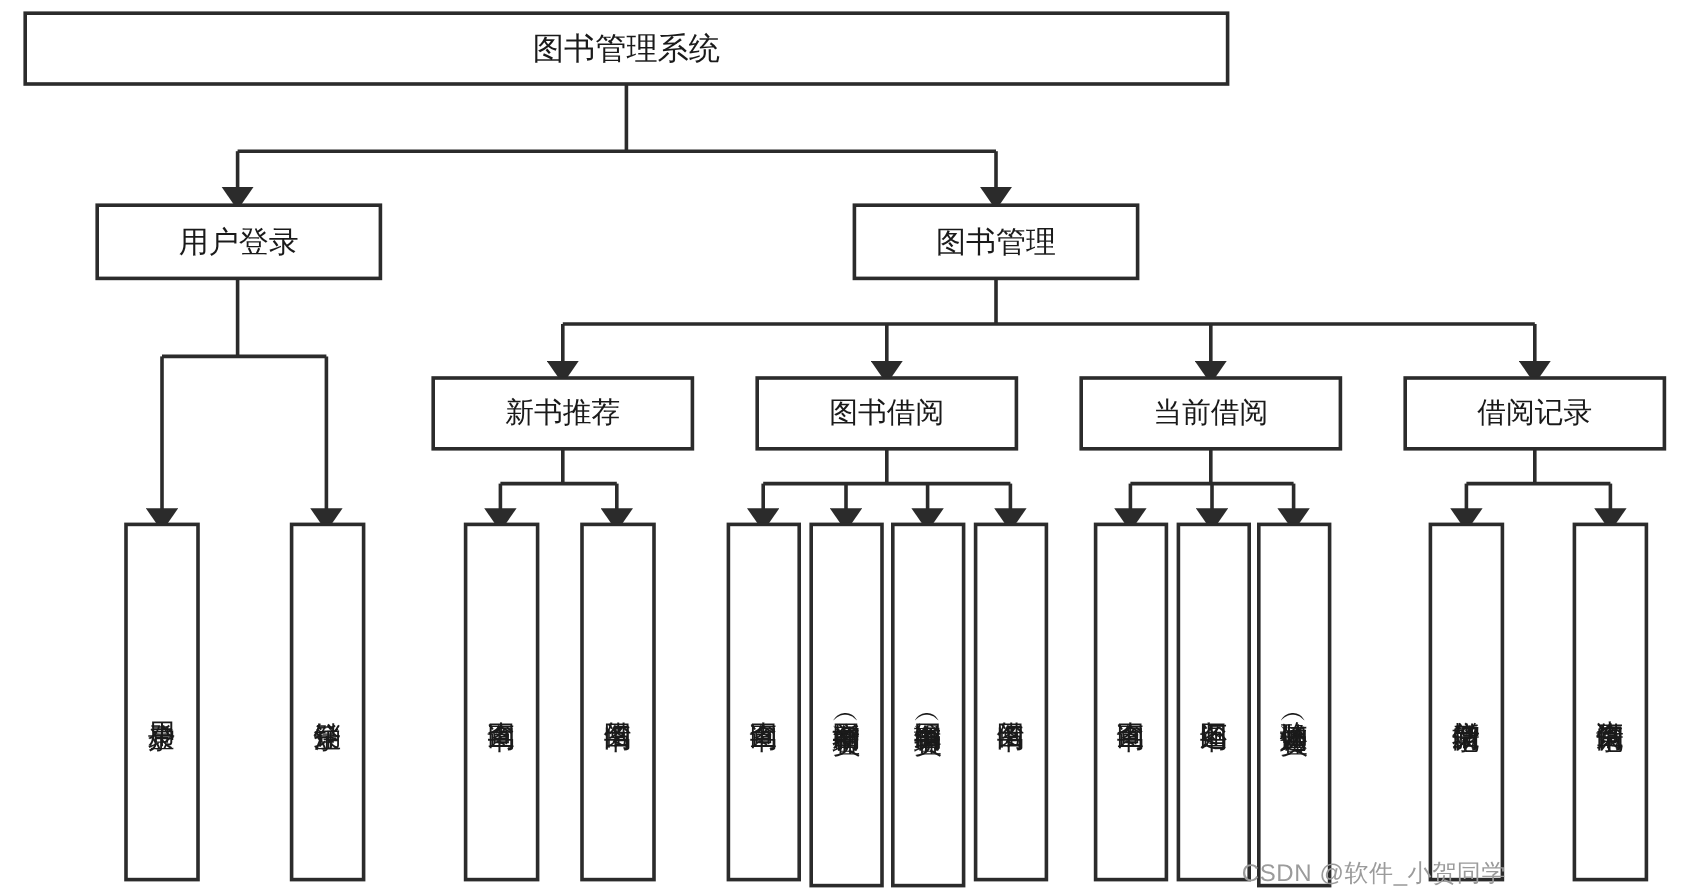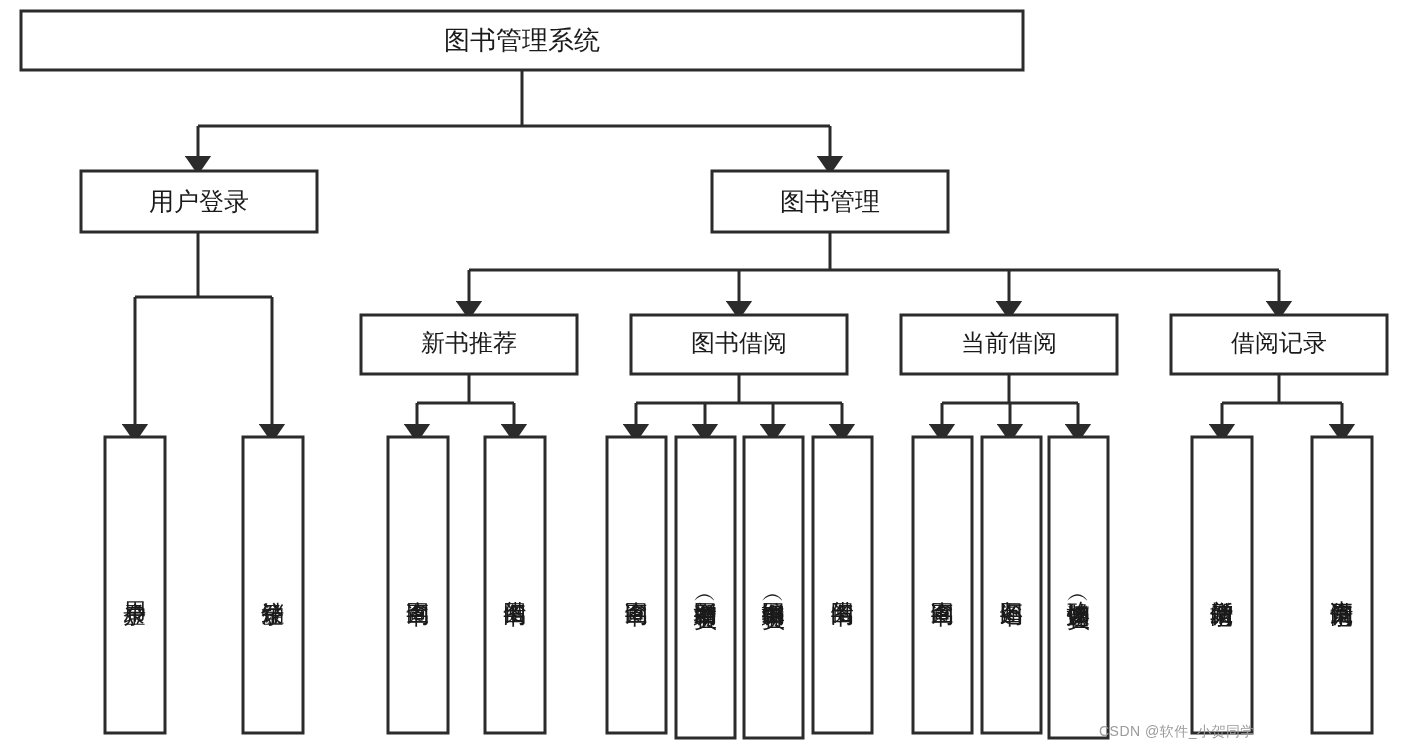--- a/index.html
+++ b/index.html
@@ -33,21 +33,21 @@
     height:100%;
     display:flex;
     align-items:center;
     justify-content:center;
     white-space:nowrap;
   }
   #watermark{
     position:absolute;
     right:8px;bottom:6px;
     font-family:"Liberation Sans","DejaVu Sans",sans-serif;
-    font-size:14px;
+    font-size:20px;
     color:#9b9b9b;
     letter-spacing:0.5px;
     white-space:nowrap;
     pointer-events:none;
   }
 </style>
 </head>
 <body>
 
 <div id="stage">

